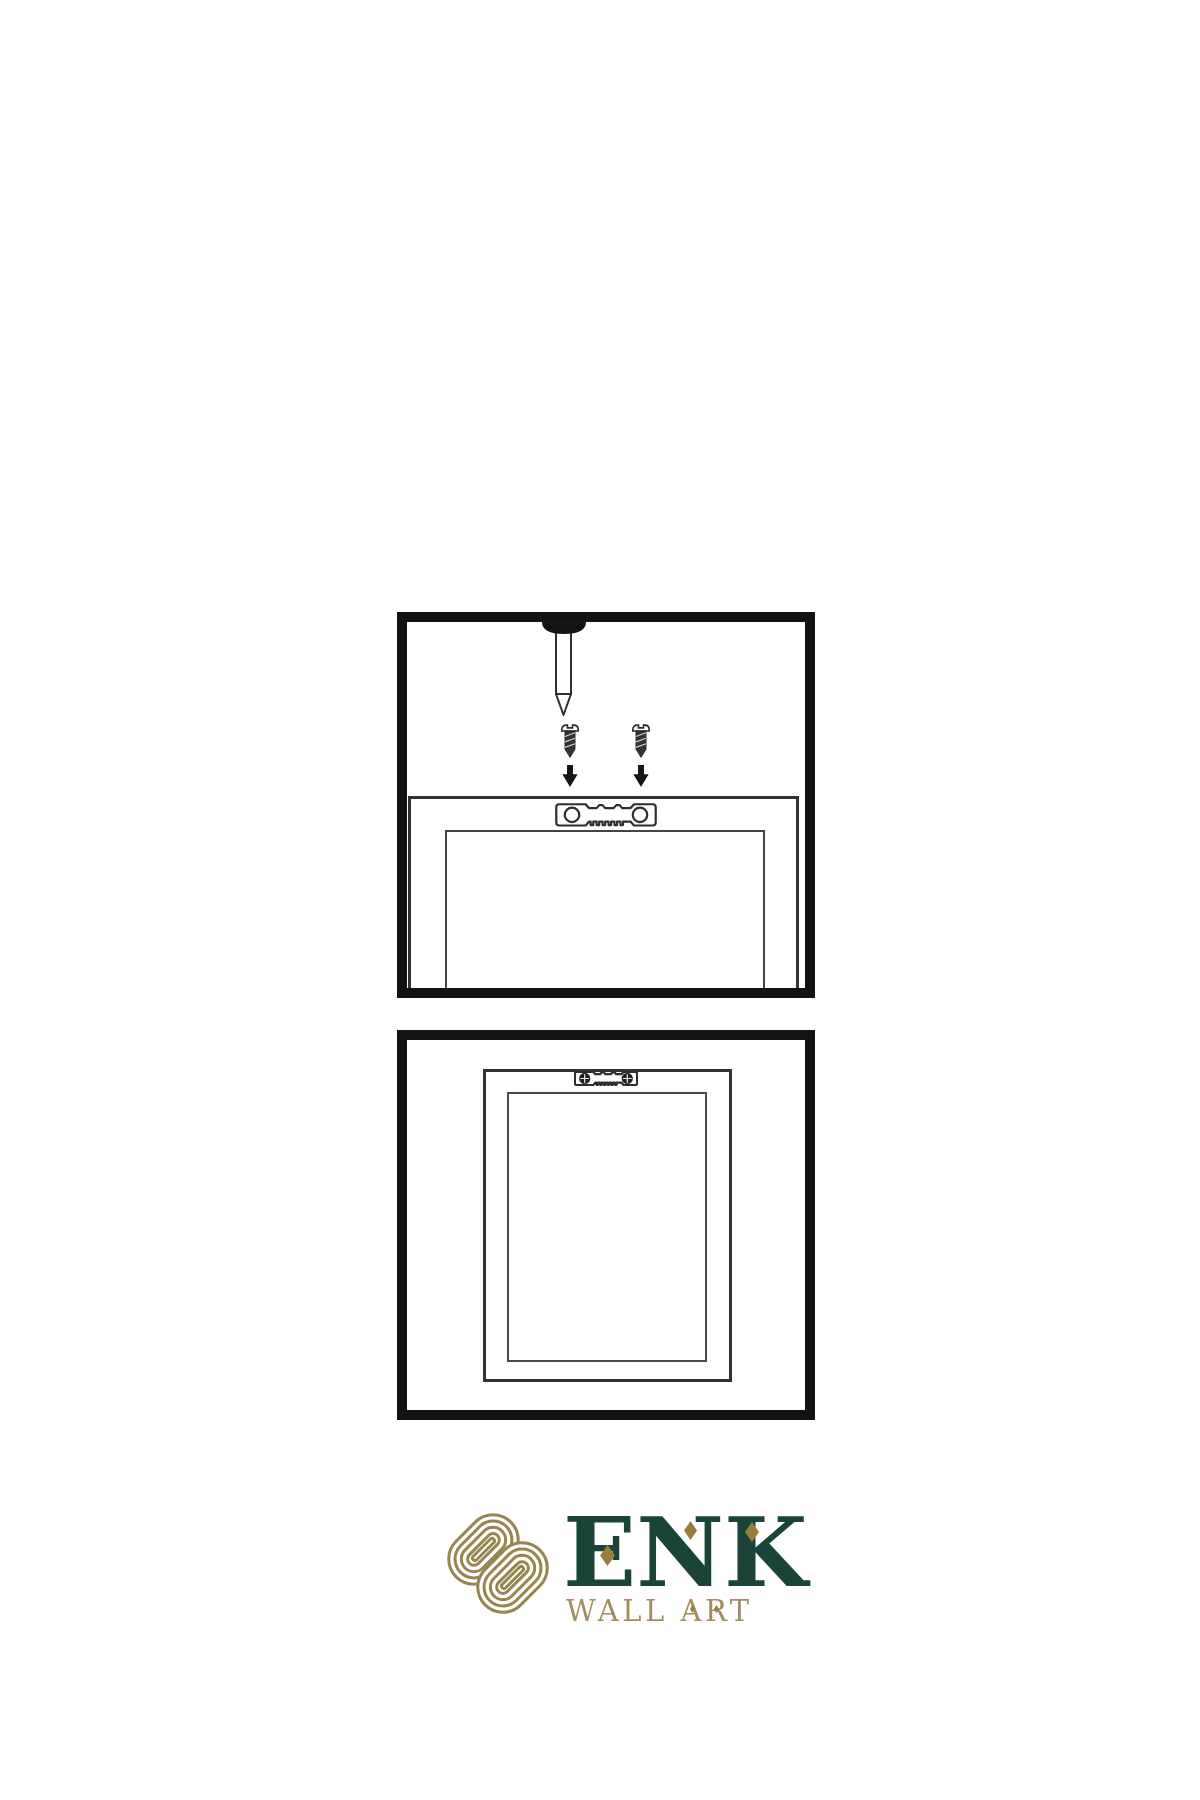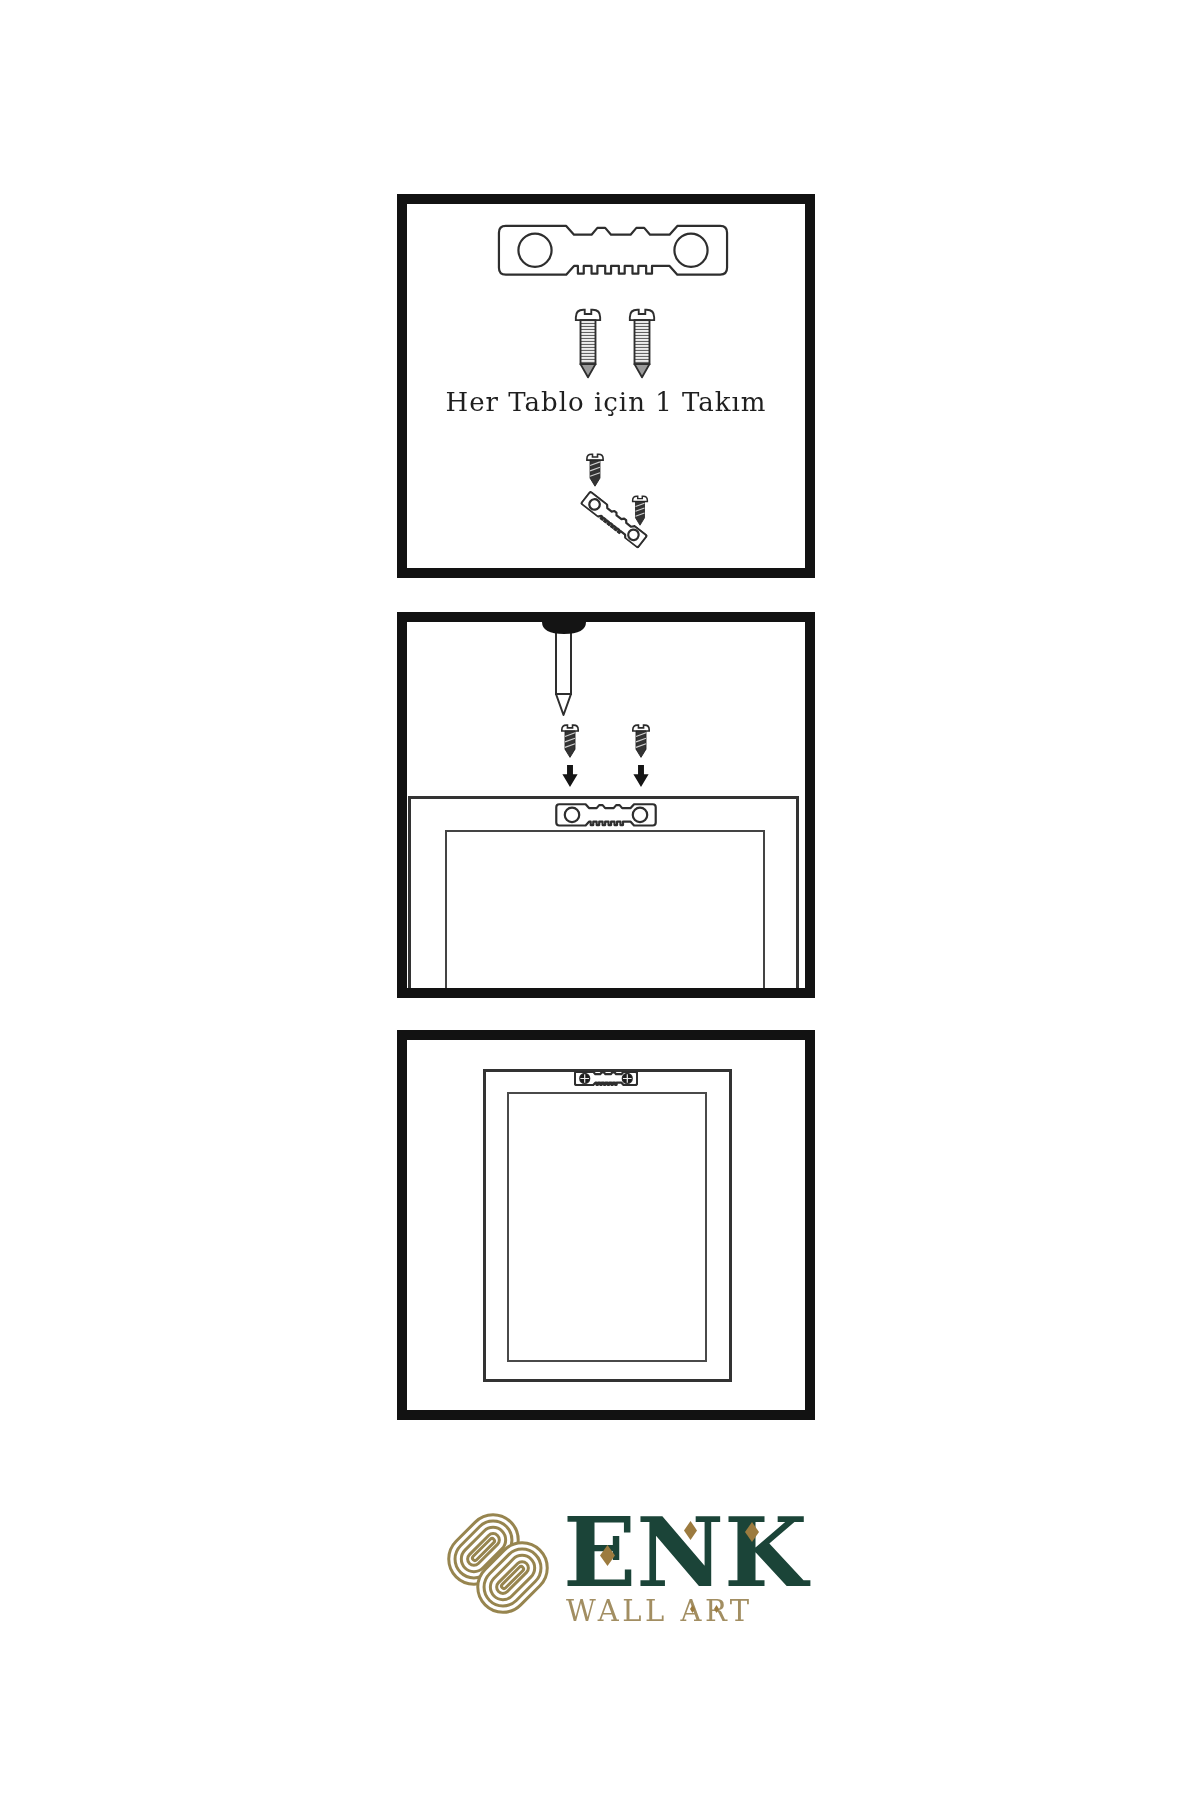--- a/index.html
+++ b/index.html
@@ -51,44 +51,20 @@
       <path d="M5.5,15 L16.5,11 M5.5,21 L16.5,17 M5.5,27 L16.5,23" stroke="#cfcfcf" stroke-width="1.3"></path>
     </g>
     <g id="g-arrow">
       <path d="M6.5,0 H13.5 V11 H19 L10,26 L1,11 H6.5 Z" fill="#151515"></path>
     </g>
   </defs>
 </svg>
 
 <div class="screen">
 
-  <div class="panel p1">
-    <svg class="abs" style="left:89px;top:19px" width="234" height="54.6" viewBox="0 0 240 56">
-        <use href="#g-hanger"></use>
-      </svg>
-
-    <svg class="abs" style="left:166px;top:103px" width="30" height="73" viewBox="0 0 32 78">
-        <use href="#g-screw"></use>
-      </svg>
-    <svg class="abs" style="left:220px;top:103px" width="30" height="73" viewBox="0 0 32 78">
-        <use href="#g-screw"></use>
-      </svg>
-
-    <div class="caption">Her Tablo için 1 Takım</div>
-
-    <svg class="abs" style="left:178px;top:248px" width="20" height="36" viewBox="0 0 22 40">
-        <use href="#g-darkscrew"></use>
-      </svg>
-    <svg class="abs" style="left:170px;top:307px;transform:rotate(38deg);transform-origin:center" width="74" height="17.3" viewBox="0 0 240 56">
-        <use href="#g-hanger"></use>
-      </svg>
-    <svg class="abs" style="left:224px;top:290px" width="18" height="33" viewBox="0 0 22 40">
-        <use href="#g-darkscrew"></use>
-      </svg>
-  </div>
 
   <div class="panel p2">
     <svg class="abs" style="left:135px;top:-2px" width="44" height="98" viewBox="0 0 44 98">
       <rect x="14" y="8" width="15" height="66" fill="#ffffff" stroke="#2e2e2e" stroke-width="2"></rect>
       <path d="M14,74 L21.5,95 L29,74 Z" fill="#ffffff" stroke="#2e2e2e" stroke-width="2" stroke-linejoin="round"></path>
       <path d="M0,0 H44 V2 Q44,14 22,14 Q0,14 0,2 Z" fill="#141414"></path>
     </svg>
 
     <svg class="abs" style="left:153px;top:100px" width="20" height="38" viewBox="0 0 22 40">
         <use href="#g-darkscrew"></use>

